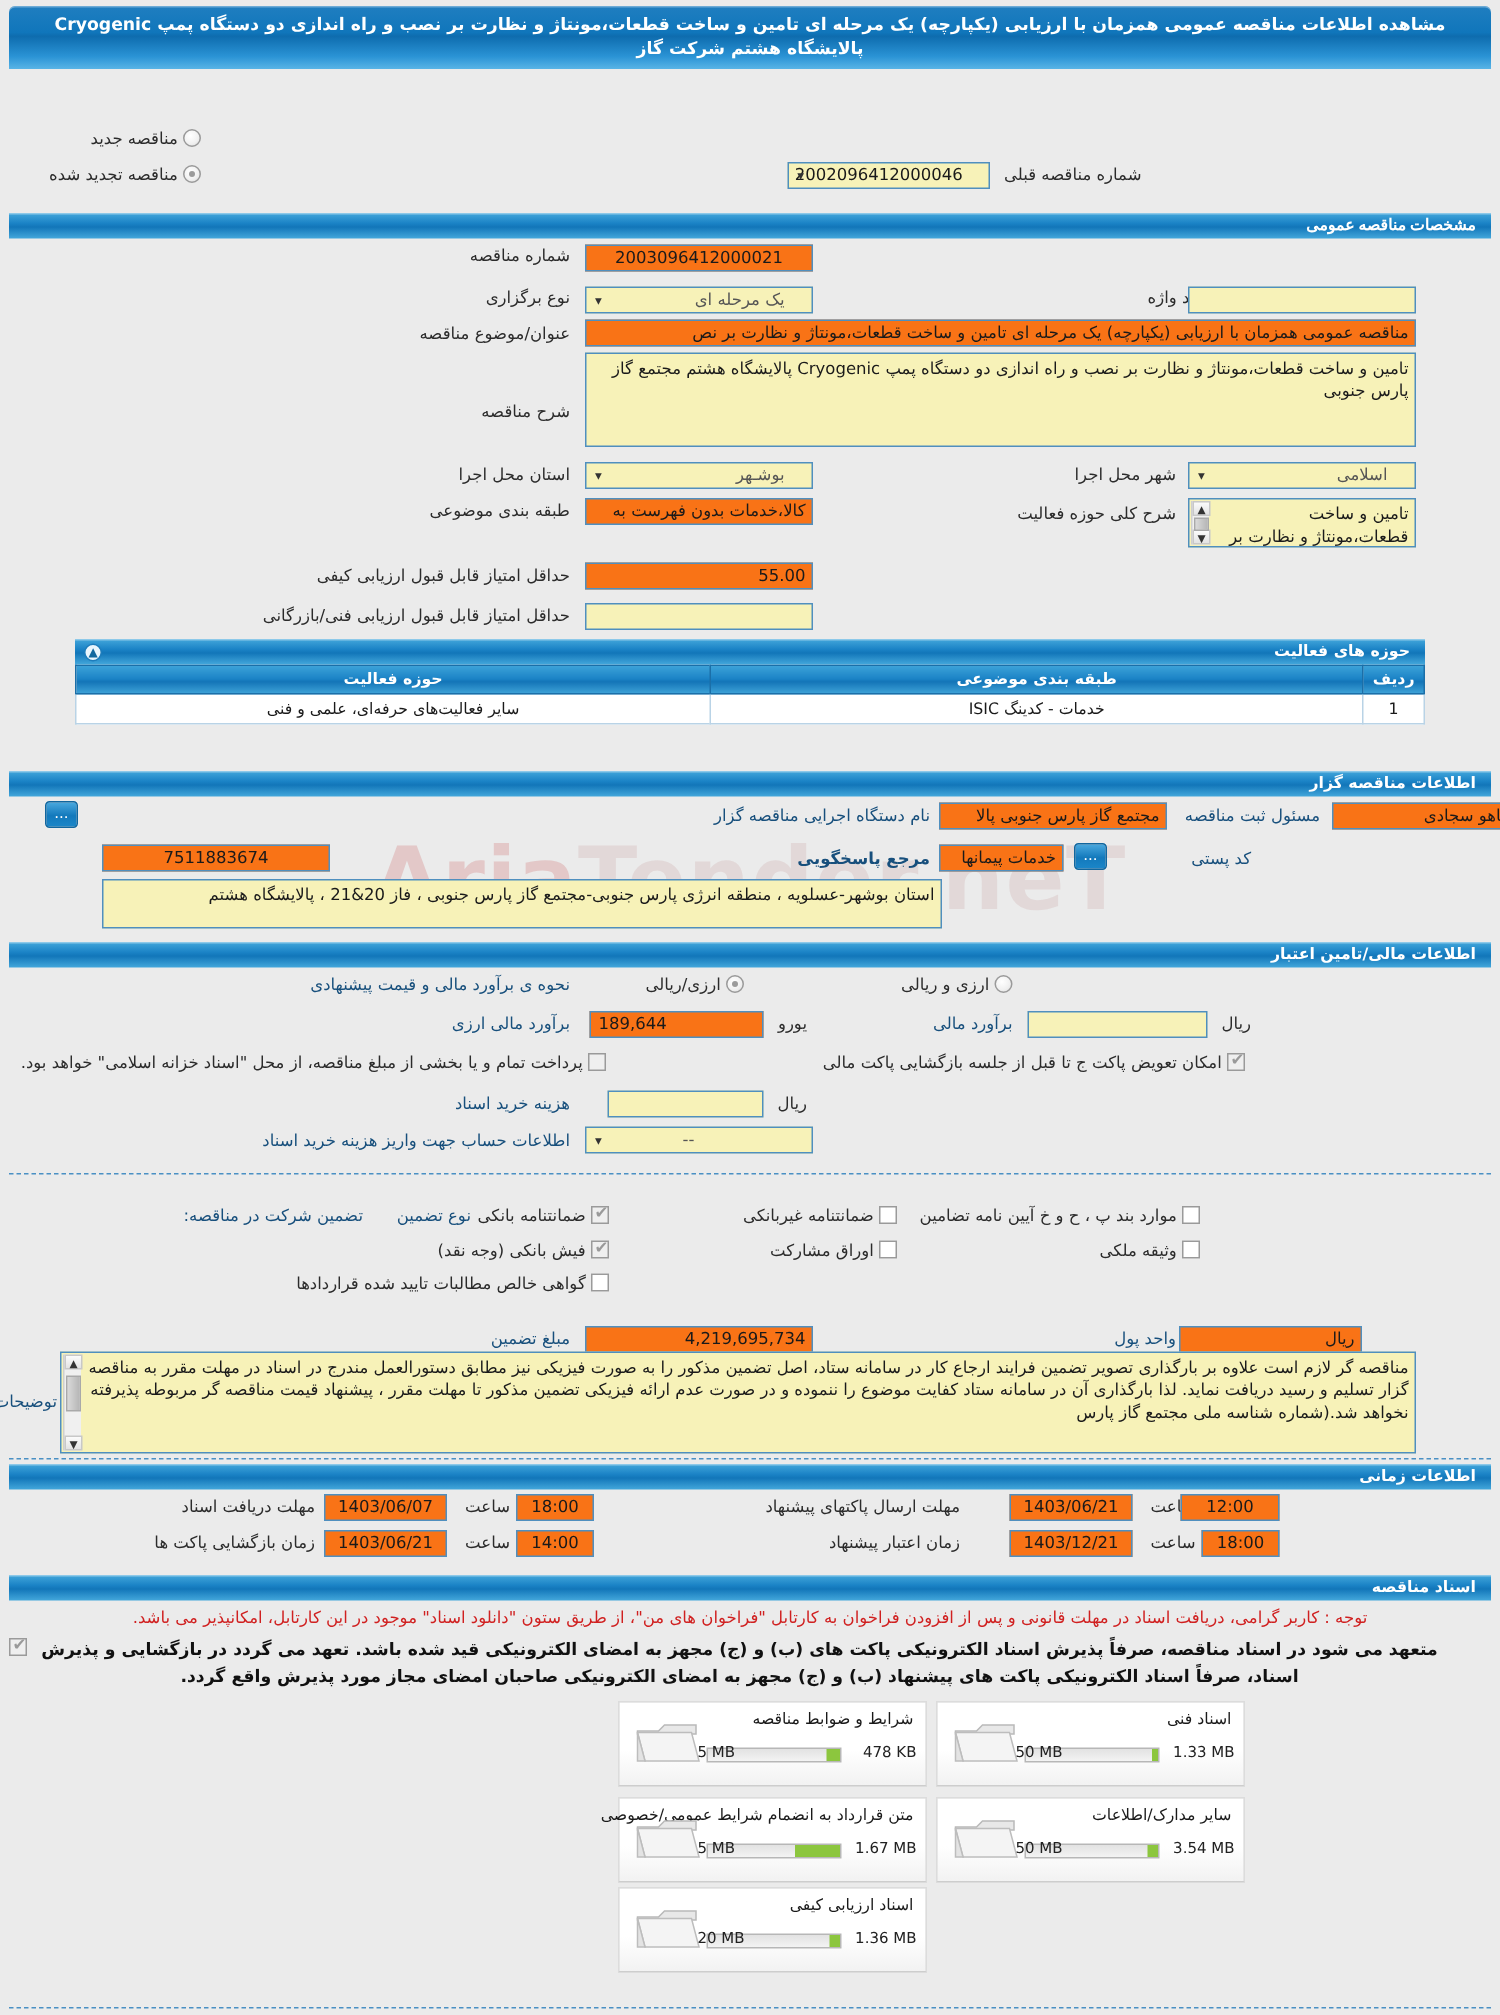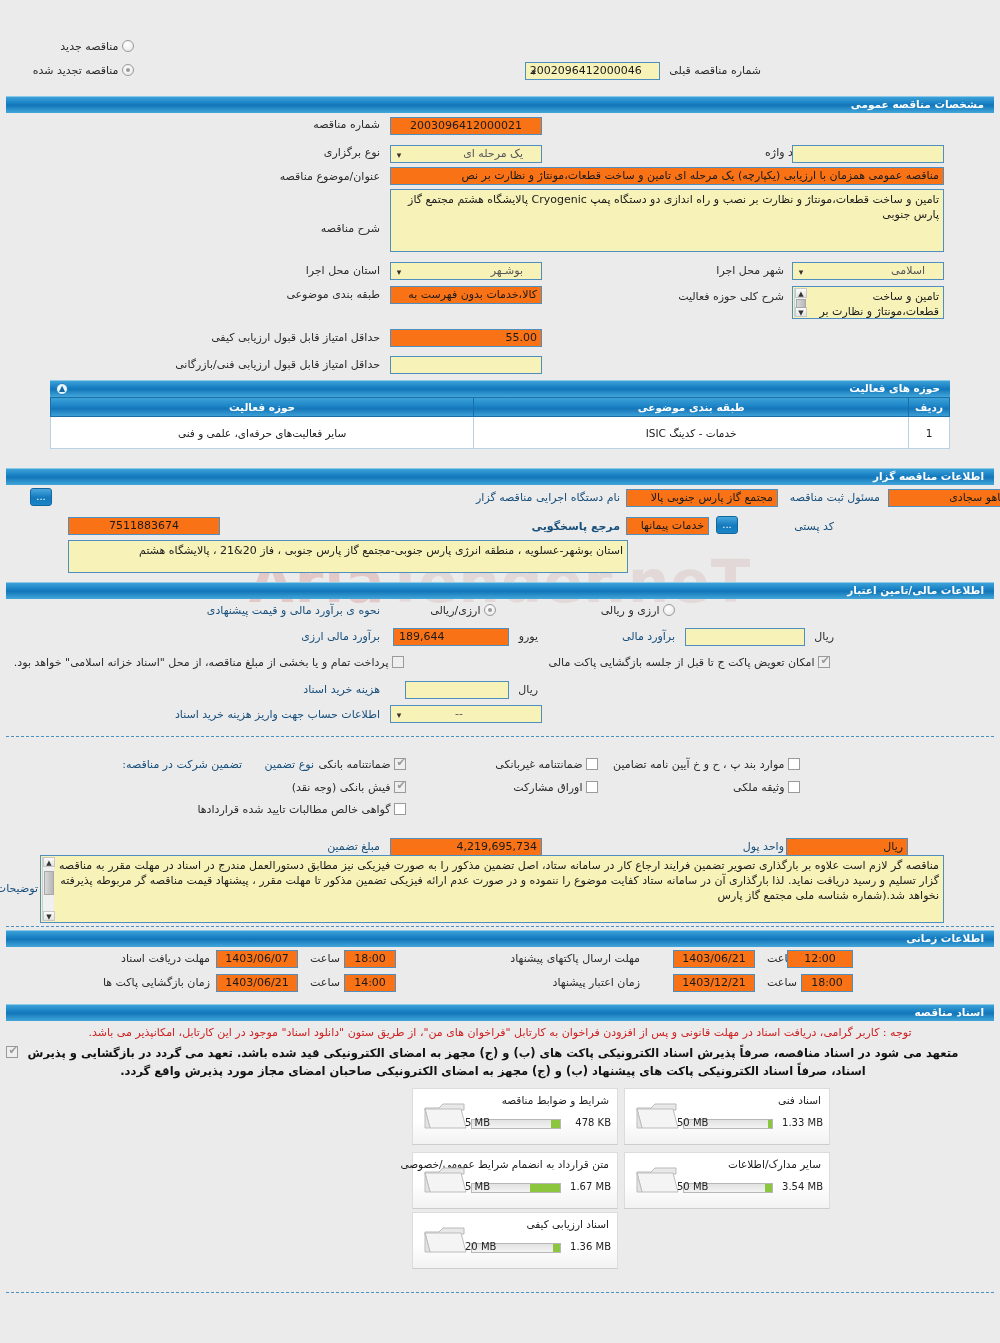--- a/index.html
+++ b/index.html
@@ -194,21 +194,21 @@
     background: linear-gradient(to bottom, #3aa0d7 0%, #1b83c6 45%, #1374b7 55%, #3ea3d8 100%);
     color: #fff; font-weight: bold;
     border: 1px solid #1b6fa8;
     padding: 3px 6px;
     height: 19px;
   }
   .tbl td {
     border: 1px solid #b9d3e6;
     padding: 3px 6px;
     background: #fff;
-    height: 32px;
+    height: 20px;
     color: #1a1a1a;
   }
 
   
   .dots-btn {
     display: inline-block;
     width: 22px; height: 18px;
     background: linear-gradient(to bottom,#49a8de,#1379bc 55%,#1b86c8);
     border: 1px solid #11669e;
     border-radius: 3px;
@@ -283,41 +283,42 @@
 </style>
 </head>
 <body>
 
 <div class="page">
 
   <div class="watermark">
     <span class="wm-a">Aria</span><span>Tender.neT</span>
   </div>
 
+  <div class="titlebar">مشاهده اطلاعات مناقصه عمومی همزمان با ارزیابی (یکپارچه) یک مرحله ای تامین و ساخت قطعات،مونتاژ و نظارت بر نصب و راه اندازی دو دستگاه پمپ Cryogenic پالایشگاه هشتم شرکت گاز</div>
 
   <div class="body-area">
 
     <div class="row" style="top:40px; right:866px;">
       <span class="radio"></span>
       <span class="lbl">مناقصه جدید</span>
     </div>
     <div class="row" style="top:64px; right:866px;">
       <span class="radio sel-r"></span>
       <span class="lbl">مناقصه تجدید شده</span>
     </div>
 
     <div class="row" style="top:62px; right:239px;">
       <span class="lbl">شماره مناقصه قبلی</span>
       <span class="sel ltr" style="width:135px; margin-right:6px; text-align:center; color:#1a1a1a; direction:ltr;">
         <span class="arrow">▾</span>
         <span>2002096412000046</span>
       </span>
     </div>
 
-    <div style="position:absolute; top:96px; left:0; right:0;">
+    <div style="position:absolute; top:96px; left:0; right:0;font-family:Liberation Serif, serif;">
       <div class="secbar">مشخصات مناقصه عمومی</div>
     </div>
 
     <div class="row" style="top:118px; right:620px;">
       <span class="lbl">شماره مناقصه</span>
     </div>
     <span class="inp ltr" style="position:absolute; top:117px; right:458px; width:152px;">2003096412000021</span>
 
     <div class="row" style="top:146px; right:620px;">
       <span class="lbl">نوع برگزاری</span>

